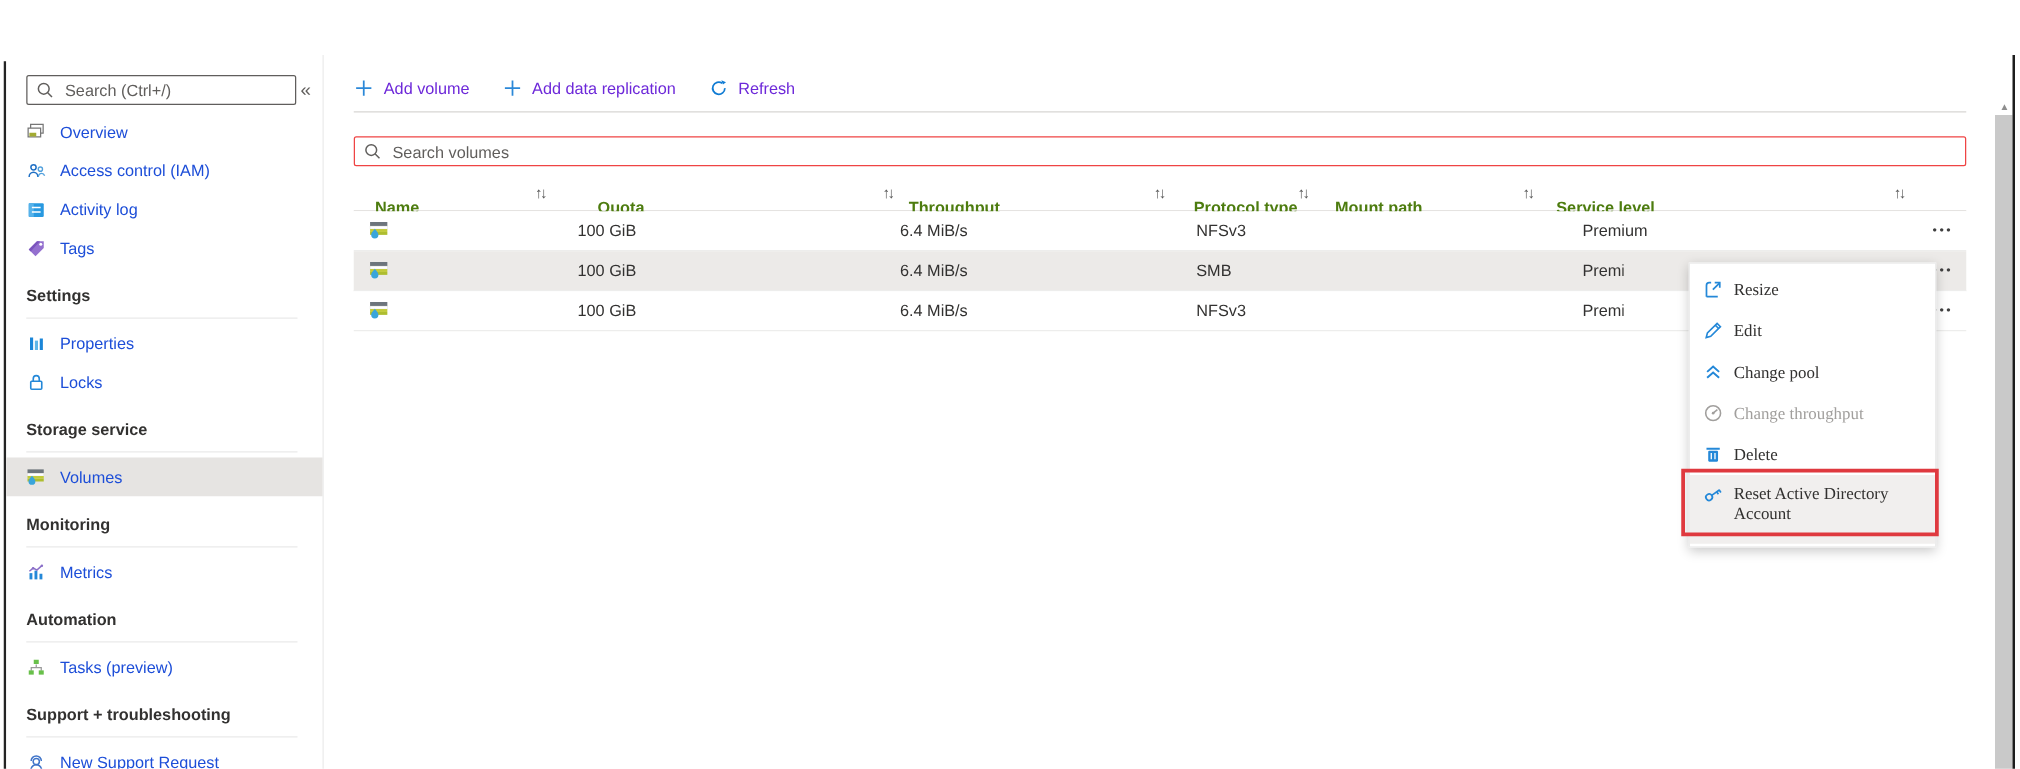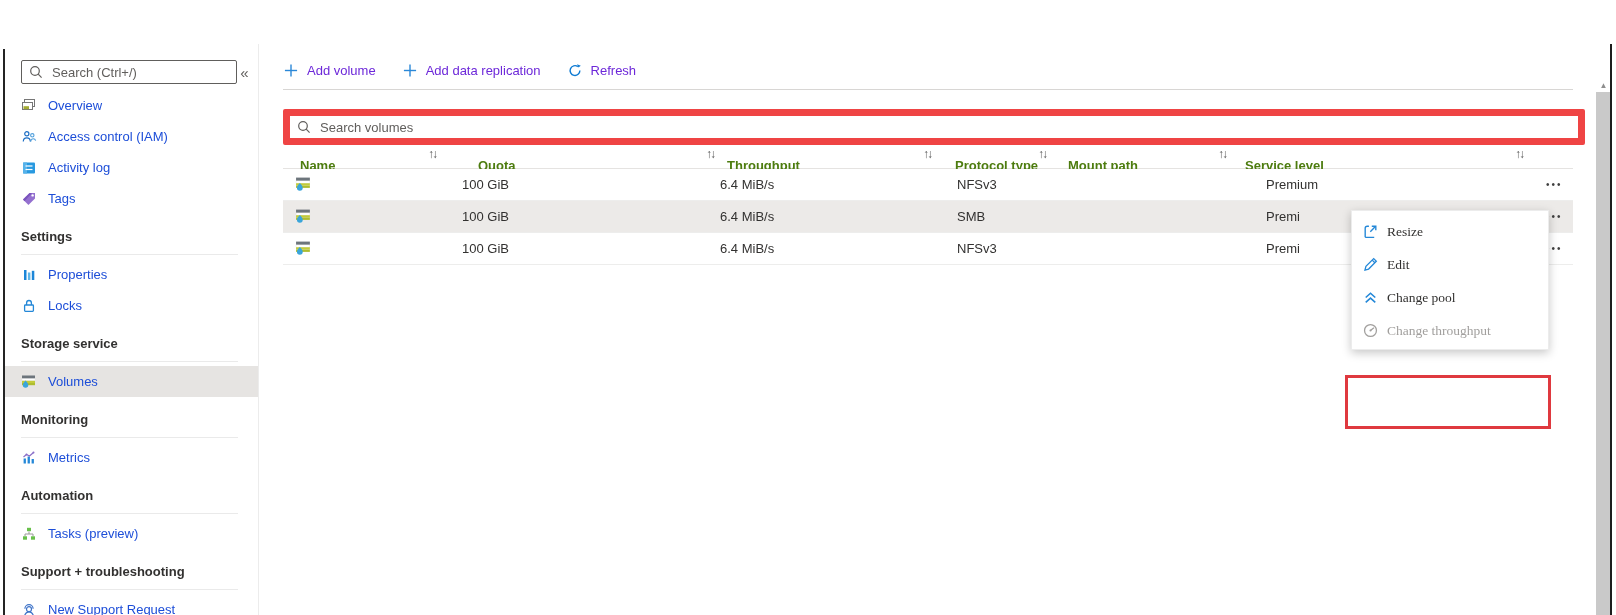--- a/index.html
+++ b/index.html
@@ -27,21 +27,21 @@
   .sb-divider{height:1px;background:#eaeaea;margin:8px 20px 4px 16px;}
   .icon16{width:16px;height:16px;flex:0 0 16px;}
 
   
   .cmdbar{left:283px;top:13px;height:26px;display:flex;align-items:center;gap:26px;}
   .cmd{display:flex;align-items:center;gap:8px;cursor:pointer;color:#6d28d9;}
   .cmd .icon16{width:15px;height:15px;}
   .cmd-divider{left:283px;top:45px;width:1290px;height:1px;background:#d8d6d4;}
 
   
-  .vol-search{left:283px;top:65px;width:1276px;height:22px;border:7px solid #ef4444;border-radius:2px;display:flex;align-items:center;padding:0 6px;background:#fff;}
+  .vol-search{left:283px;top:65px;width:1276px;height:22px;border:1px solid #ef4444;border-radius:2px;display:flex;align-items:center;padding:0 6px;background:#fff;}
   .vol-search input{border:none;outline:none;flex:1;font-size:13px;font-family:inherit;color:#323130;margin-left:6px;background:transparent;}
   .vol-search input::placeholder{color:#605e5c;}
 
   
   .table{left:283px;top:95px;width:1290px;}
   .t-head{position:relative;height:29px;border-bottom:1px solid #e5e3e1;}
   .hc{position:absolute;top:12px;height:29px;display:flex;align-items:center;font-weight:700;color:#4d7c0f;white-space:nowrap;}
   .sort{position:absolute;top:0;height:29px;display:flex;align-items:center;color:#585858;font-size:12px;letter-spacing:-2px;cursor:pointer;padding-right:4px;}
   .h-name{left:17px}   .s-name{left:145px}
   .h-quota{left:195px} .s-quota{left:423px}
@@ -326,20 +326,40 @@
       <span class="txt">Change pool</span>
     </div>
     <div class="menu-item menu-item--disabled">
       <svg class="icon16" viewBox="0 0 16 16">
         <circle cx="8" cy="8" r="5.6" fill="none" stroke="#a19f9d" stroke-width="1.2"></circle>
         <line x1="8" y1="8" x2="11.2" y2="5.4" stroke="#a19f9d" stroke-width="1.2"></line>
         <circle cx="8" cy="8" r="1" fill="#a19f9d"></circle>
       </svg>
       <span class="txt">Change throughput</span>
     </div>
+    <div class="menu-item">
+      <svg class="icon16" viewBox="0 0 16 16">
+        <rect x="4.3" y="5.2" width="7.4" height="8.3" rx="0.8" fill="#2488d8"></rect>
+        <line x1="3" y1="3.8" x2="13" y2="3.8" stroke="#2488d8" stroke-width="1.5"></line>
+        <line x1="6.6" y1="7" x2="6.6" y2="11.6" stroke="#fff" stroke-width="1"></line>
+        <line x1="9.4" y1="7" x2="9.4" y2="11.6" stroke="#fff" stroke-width="1"></line>
+      </svg>
+      <span class="txt">Delete</span>
+    </div>
+    <div class="menu-item menu-item--reset">
+      <svg class="icon16" viewBox="0 0 16 16">
+        <g transform="rotate(-35 8 8)">
+          <circle cx="4.3" cy="8" r="2.4" fill="none" stroke="#2488d8" stroke-width="1.3"></circle>
+          <line x1="6.7" y1="8" x2="14" y2="8" stroke="#2488d8" stroke-width="1.3"></line>
+          <line x1="11.3" y1="8" x2="11.3" y2="10.2" stroke="#2488d8" stroke-width="1.3"></line>
+          <line x1="13.6" y1="8" x2="13.6" y2="10.2" stroke="#2488d8" stroke-width="1.3"></line>
+        </g>
+      </svg>
+      <span class="txt">Reset Active Directory Account</span>
+    </div>
   </div>
 
   <div class="abs annotation-box"></div>
 
   <div class="abs scroll-up">▲</div>
   <div class="abs scroll-thumb"></div>
   <div class="abs right-line"></div>
 
 </div>
 

